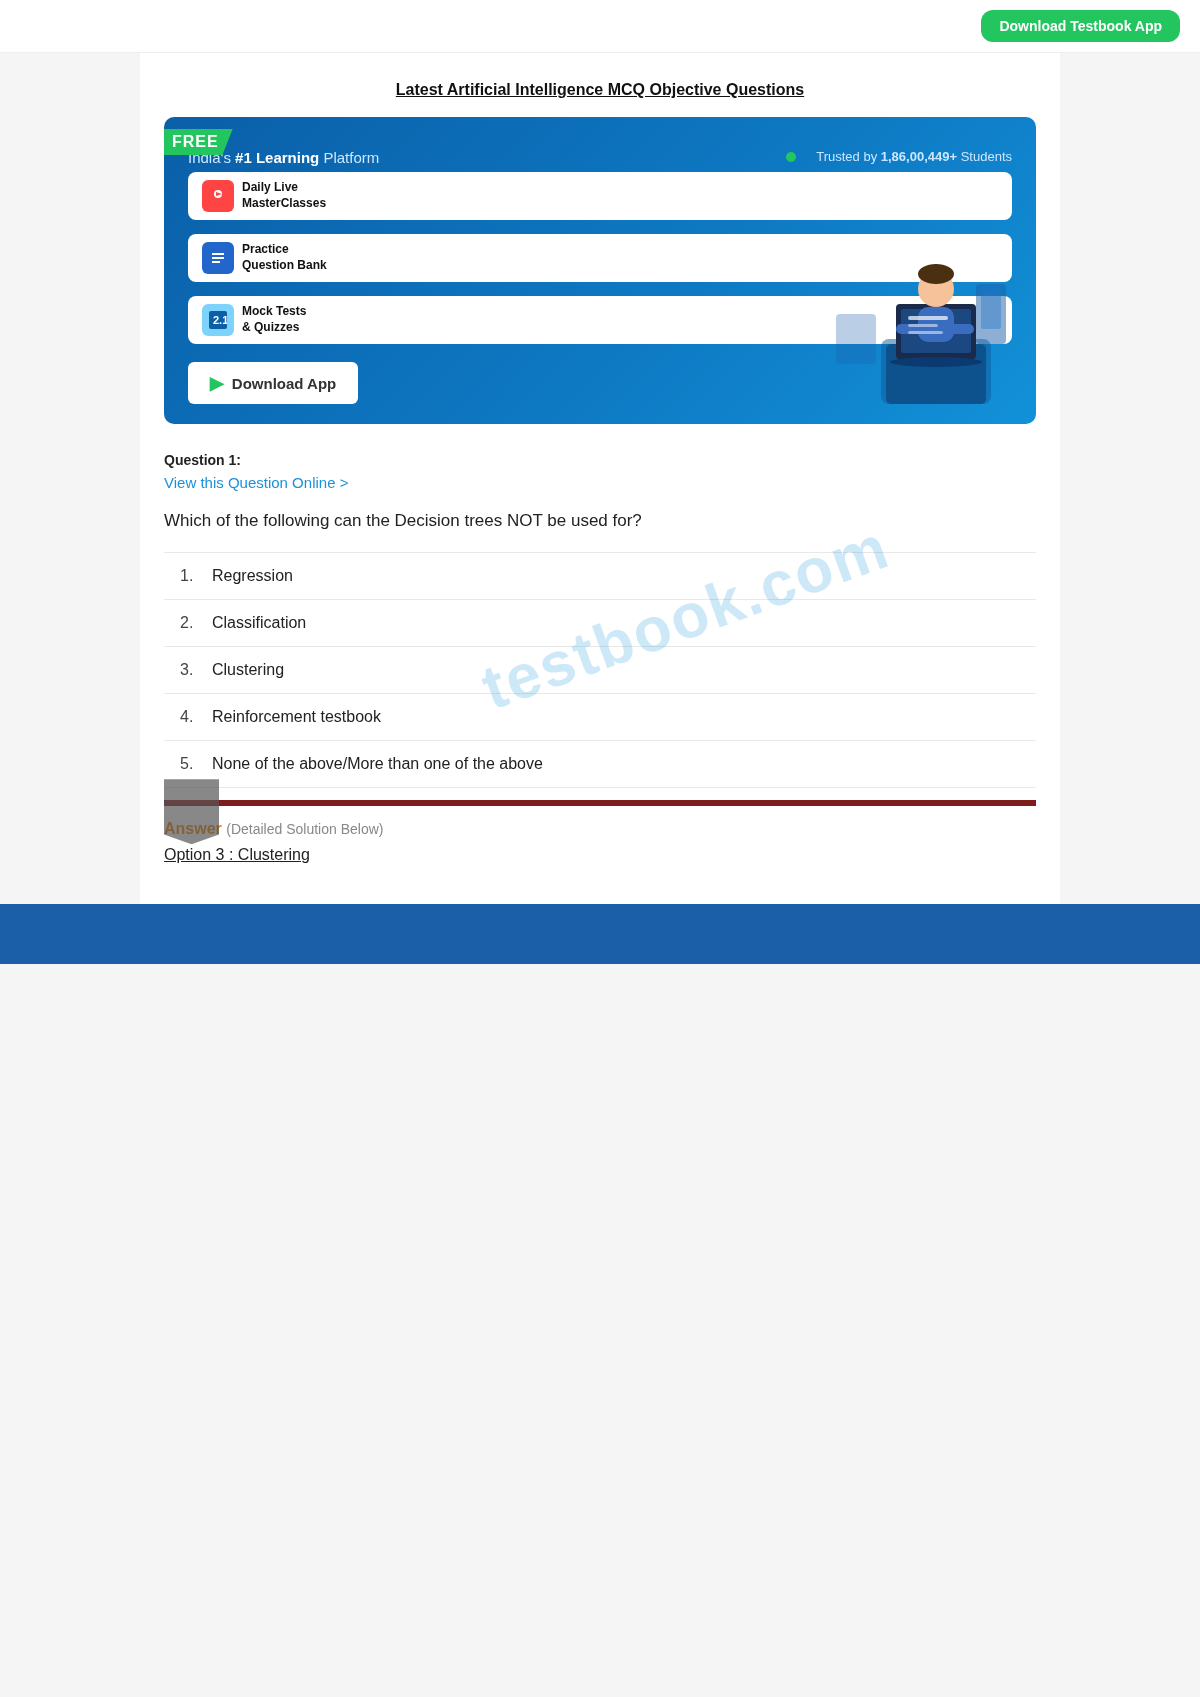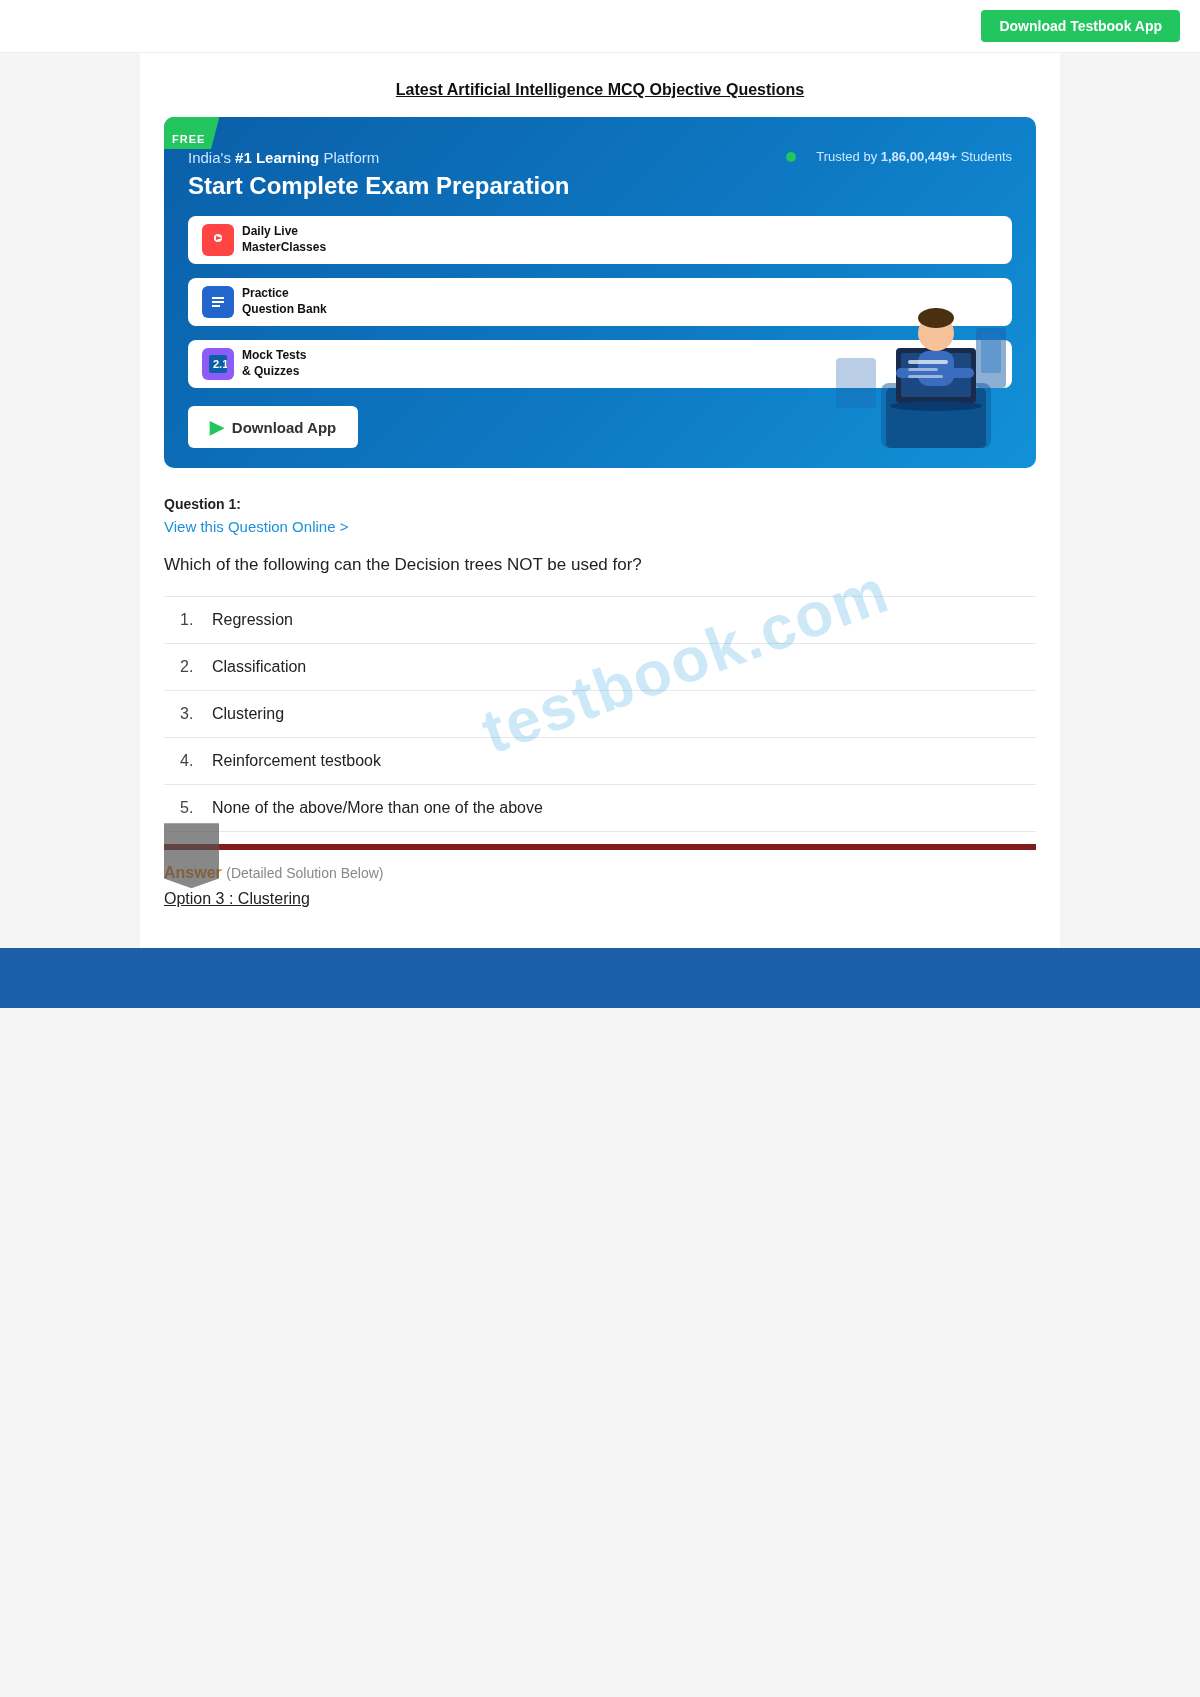--- a/index.html
+++ b/index.html
@@ -16,21 +16,21 @@
       display: flex;
       justify-content: flex-end;
       padding: 10px 20px;
       border-bottom: 1px solid #eee;
     }
     .download-btn {
       background: #22c55e;
       color: #fff;
       border: none;
       padding: 8px 18px;
-      border-radius: 4px;
+      border-radius: 12px;
       font-size: 14px;
       cursor: pointer;
       font-weight: 600;
     }
 
     
     .main-content {
       max-width: 920px;
       margin: 0 auto;
       background: #fff;
@@ -58,27 +58,27 @@
       background: linear-gradient(135deg, #0a5fa8 0%, #0e7ac4 60%, #1291d8 100%);
       border-radius: 10px;
       padding: 22px 24px 20px 24px;
       position: relative;
       overflow: hidden;
       margin-bottom: 28px;
       min-height: 200px;
     }
     .banner-free-badge {
       position: absolute;
-      top: 0;
+      top: 12px;
       left: 0;
       background: #22c55e;
       color: #fff;
-      font-size: 11px;
+      font-size: 16px;
       font-weight: 800;
-      padding: 16px 14px 4px 8px;
+      padding: 4px 14px 4px 8px;
       clip-path: polygon(0 0, 100% 0, 85% 100%, 0 100%);
       letter-spacing: 1px;
     }
     .banner-top-row {
       display: flex;
       justify-content: space-between;
       align-items: flex-start;
       margin-bottom: 6px;
       margin-top: 10px;
     }
@@ -128,21 +128,21 @@
       width: 32px;
       height: 32px;
       border-radius: 6px;
       display: flex;
       align-items: center;
       justify-content: center;
       font-size: 16px;
     }
     .feature-icon-live { background: #ff4444; }
     .feature-icon-practice { background: #2266cc; }
-    .feature-icon-mock { background: #8b5cf6; }
+    .feature-icon-mock { background: #7dd3fc; }
     .feature-text {
       font-size: 12px;
       font-weight: 700;
       color: #111;
       line-height: 1.3;
     }
     .banner-download-btn {
       background: #fff;
       color: #333;
       border: none;
@@ -291,21 +291,20 @@
         <span>India's </span><strong>#1 Learning</strong><span> Platform</span>
       </div>
       <div class="banner-trusted">
         <span class="banner-trusted-dot"></span>
         <span>
           <span>Trusted by </span><strong>1,86,00,449+</strong><span> Students</span>
         </span>
       </div>
     </div>
 
-    <div class="banner-main-title">Start Complete Exam Preparation</div>
 
     <div class="banner-features">
       <div class="banner-feature">
         <div class="feature-icon feature-icon-live">
           <svg width="18" height="18" viewBox="0 0 18 18" fill="none">
             <rect width="18" height="14" rx="2" fill="#ff4444"></rect>
             <circle cx="9" cy="7" r="4" fill="#fff"></circle>
             <polygon points="7,5 13,7 7,9" fill="#ff4444"></polygon>
           </svg>
         </div>

